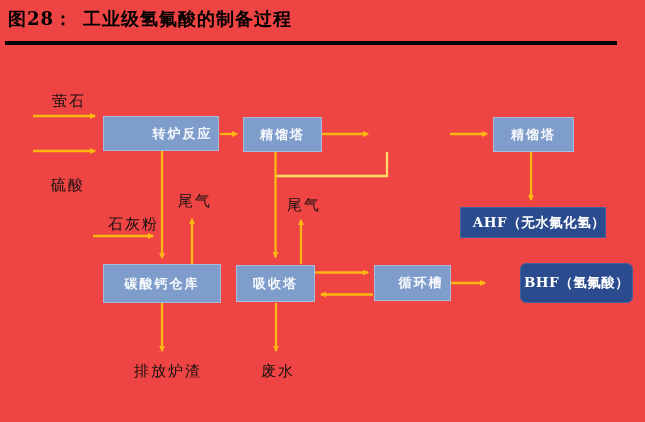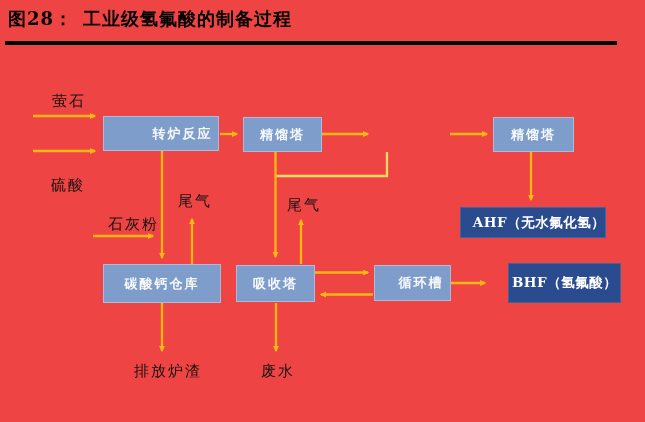--- a/index.html
+++ b/index.html
@@ -134,21 +134,21 @@
   <div class="flow-box light" style="left:103px; top:116px; width:116px; height:35px;padding-left:43px;">转炉反应</div>
   <div class="flow-box light" style="left:243px; top:117px; width:79px; height:35px;">精馏塔</div>
   <div class="flow-box light" style="left:493px; top:117px; width:81px; height:35px;">精馏塔</div>
 
   <div class="flow-box dark" style="left:460px; top:207px; width:146px; height:31px;padding-left:12px;">AHF（无水氟化氢）</div>
 
   <div class="flow-box light" style="left:103px; top:264px; width:118px; height:39px;">碳酸钙仓库</div>
   <div class="flow-box light" style="left:236px; top:265px; width:79px; height:37px;">吸收塔</div>
   <div class="flow-box light" style="left:374px; top:265px; width:77px; height:36px;padding-left:17px;">循环槽</div>
 
-  <div class="flow-box dark" style="left:508px; top:263px; width:113px; height:40px;">BHF（氢氟酸）</div>
+  <div class="flow-box dark" style="left:520px; top:263px; width:113px; height:40px;border-radius:6px;">BHF（氢氟酸）</div>
 
   <div class="flow-label" style="left:52px; top:92px;">萤石</div>
   <div class="flow-label" style="left:51px; top:128px;margin-top:48px;">硫酸</div>
   <div class="flow-label" style="left:108px; top:215px;">石灰粉</div>
   <div class="flow-label" style="left:178px; top:192px;">尾气</div>
   <div class="flow-label" style="left:287px; top:196px;">尾气</div>
   <div class="flow-label" style="left:134px; top:362px;">排放炉渣</div>
   <div class="flow-label" style="left:261px; top:362px;">废水</div>
 
 </div>

